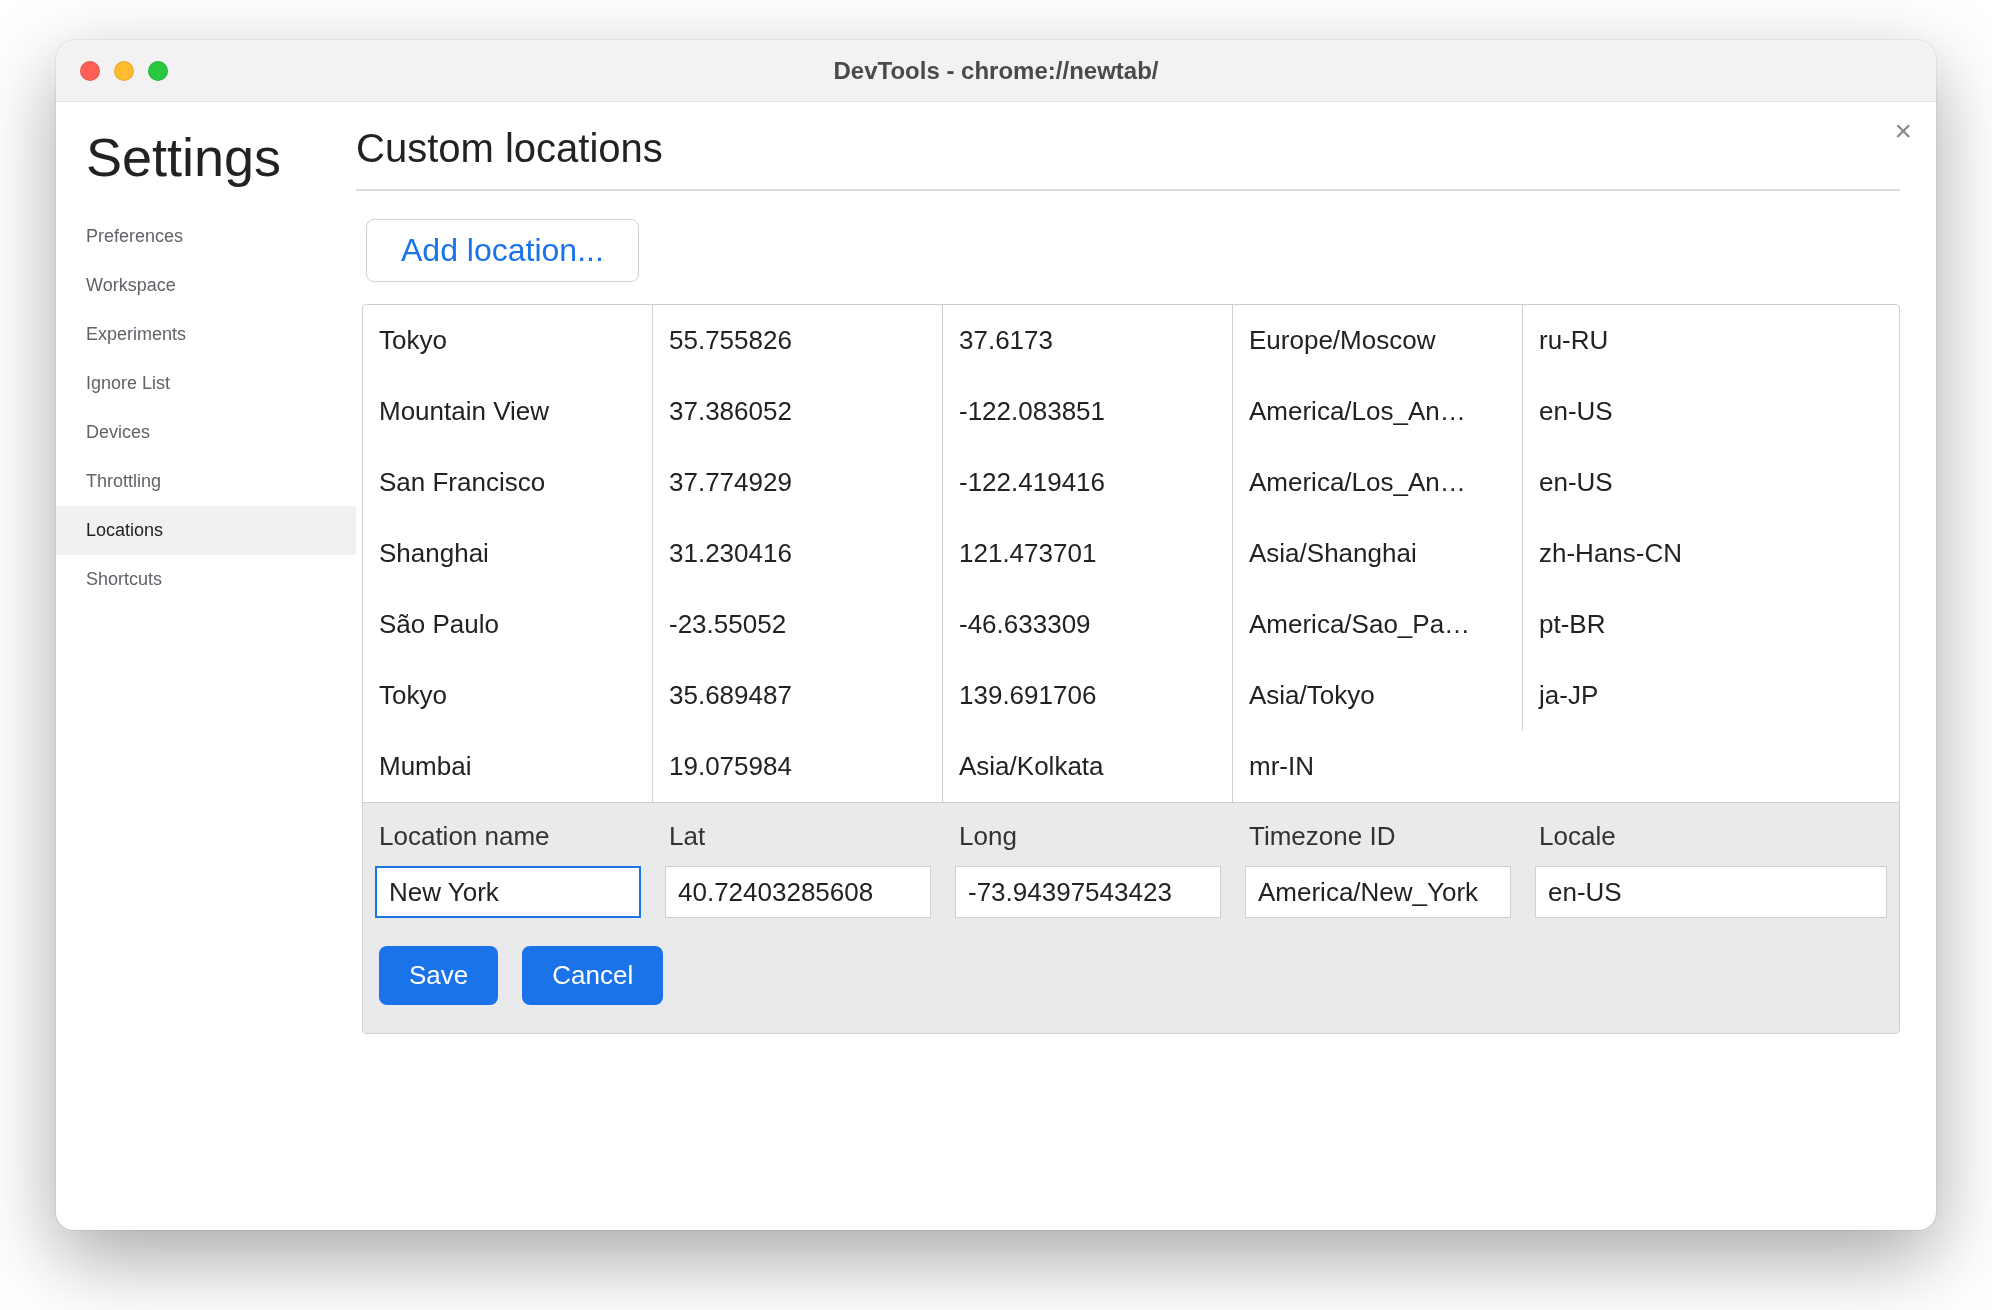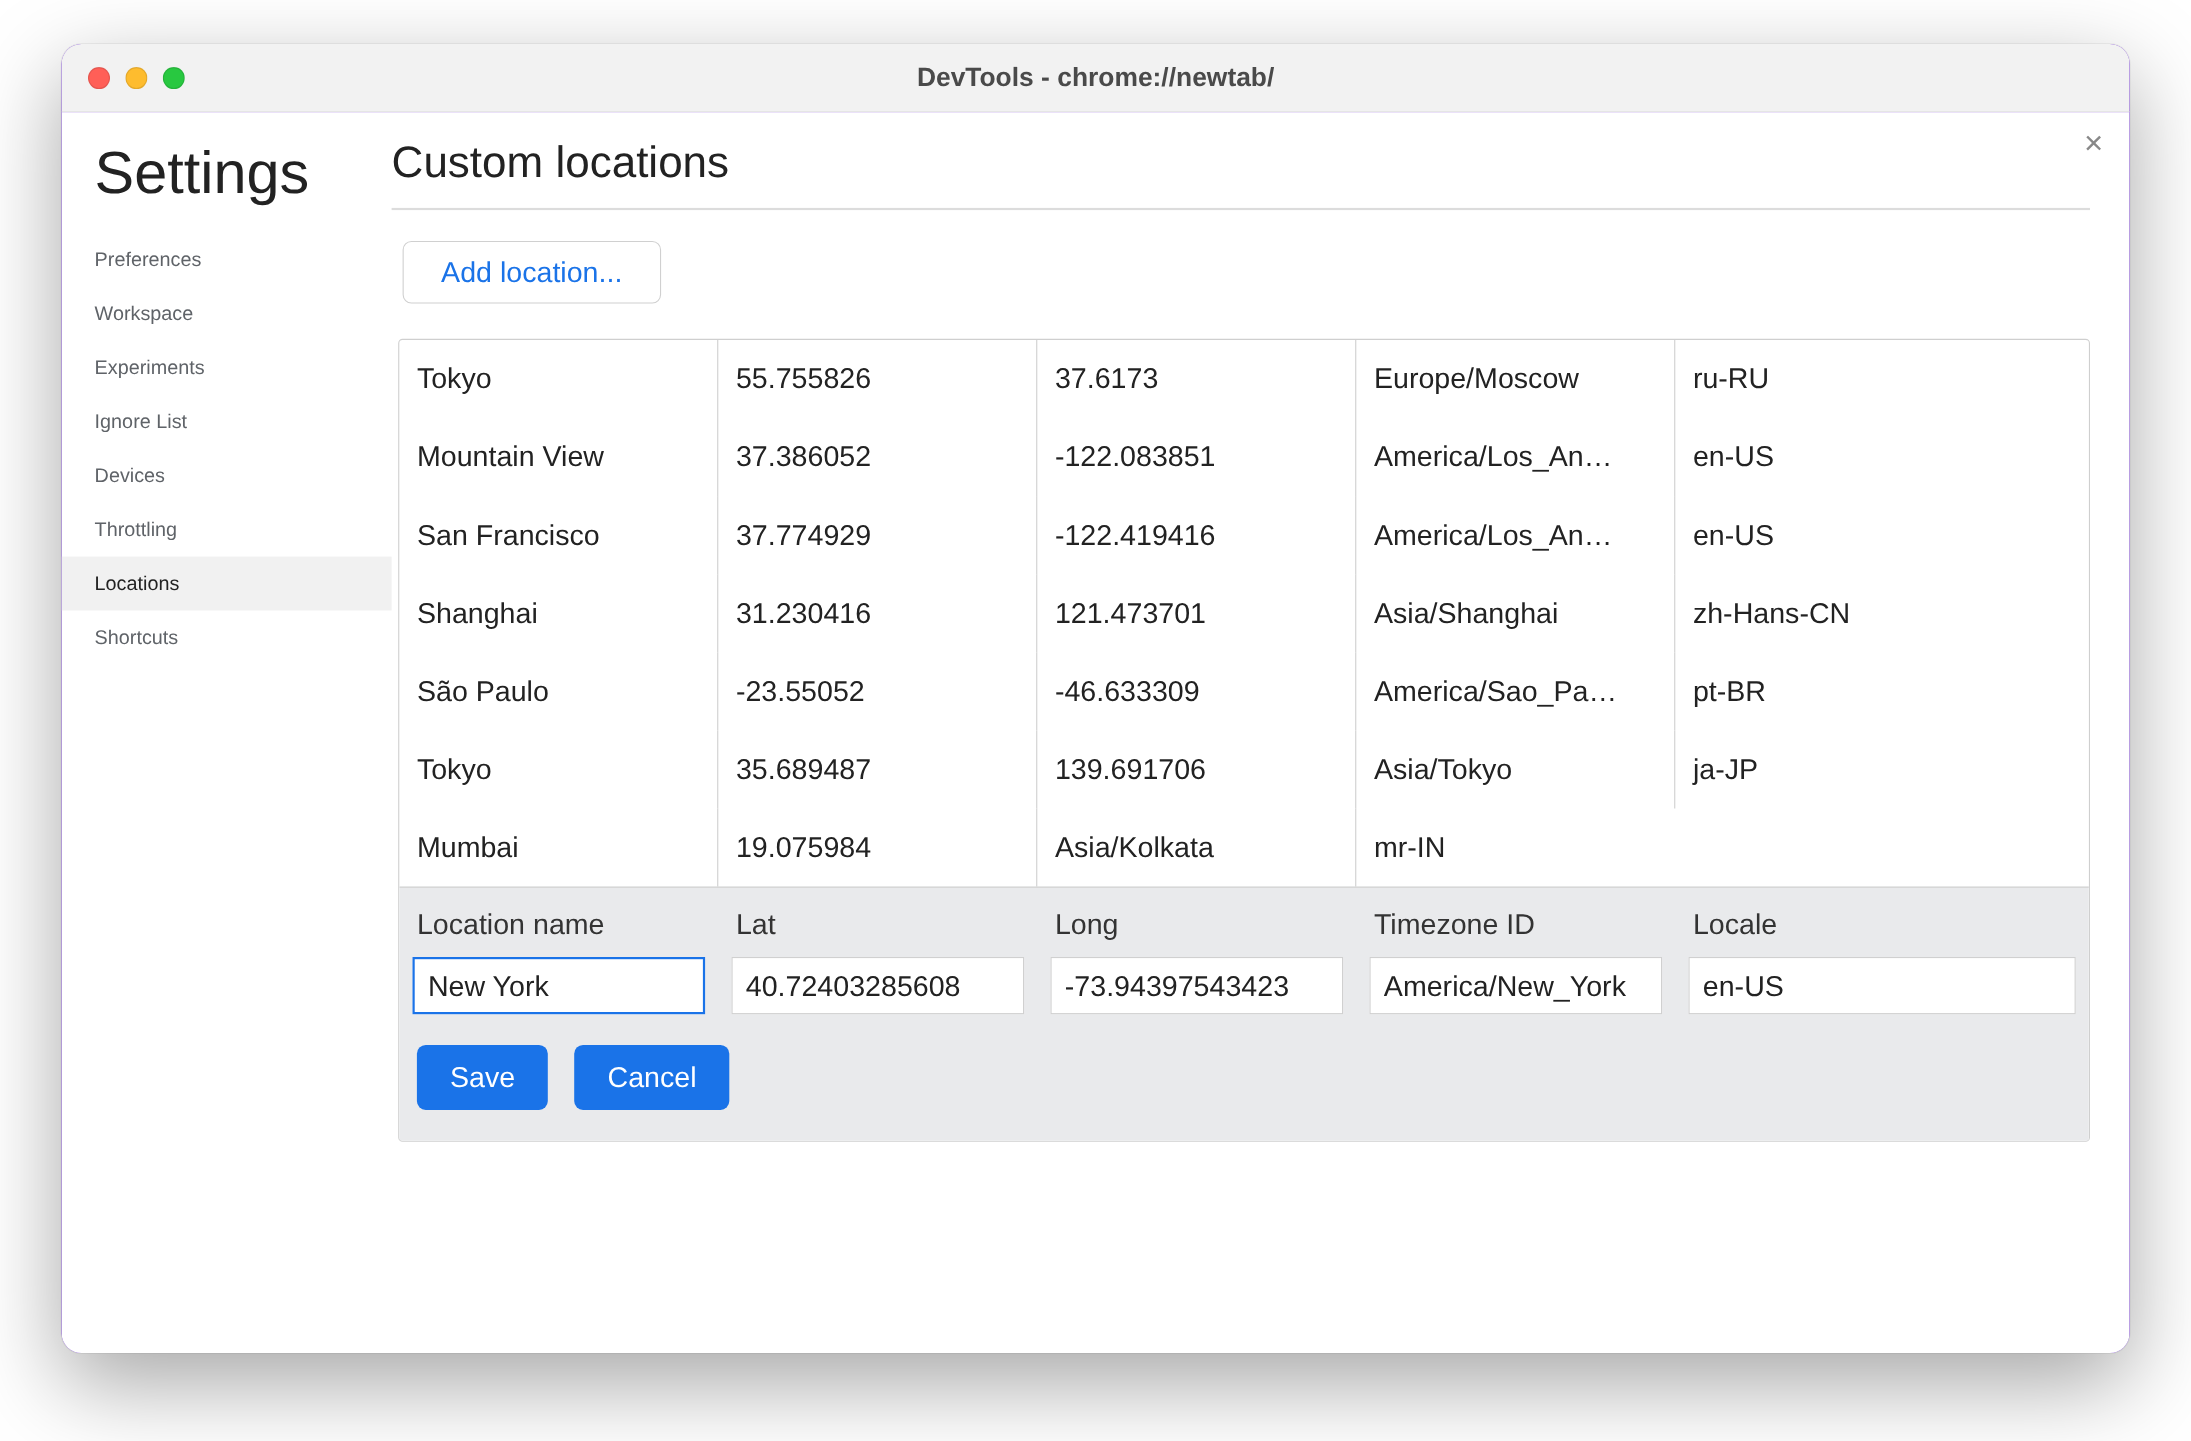--- a/index.html
+++ b/index.html
@@ -13,21 +13,21 @@
   }
   .stage {
     width: 1992px; height: 1310px;
     position: relative;
     background: #ffffff;
     padding: 40px 40px 60px 40px;
   }
   .window {
     width: 1880px;
     height: 1190px;
-    background: #6d28d9;
+    background: #f0abfc;
     border-radius: 18px;
     box-shadow: 0 28px 80px rgba(0,0,0,0.35), 0 0 0 1px rgba(0,0,0,0.05);
     overflow: hidden;
     display: flex;
     flex-direction: column;
     margin: 0 auto;
   }
   .titlebar {
     height: 62px;
     background: #f2f2f2;
@@ -111,25 +111,25 @@
     color: #222;
     margin: 0 0 18px 0;
     border-bottom: 2px solid #dcdcdc;
     padding-bottom: 18px;
   }
   .add-btn {
     display: inline-block;
     border: 1px solid #d0d0d0;
     border-radius: 8px;
     padding: 12px 34px;
-    font-size: 26px;
+    font-size: 32px;
     color: #1a73e8;
     background: #fff;
     cursor: pointer;
-    margin: 10px 0 32px 10px;
+    margin: 10px 0 22px 10px;
   }
 
   .loc-table {
     border: 1px solid #cfcfcf;
     border-radius: 4px;
     overflow: hidden;
     margin-left: 6px;
   }
   .loc-row {
     display: grid;

